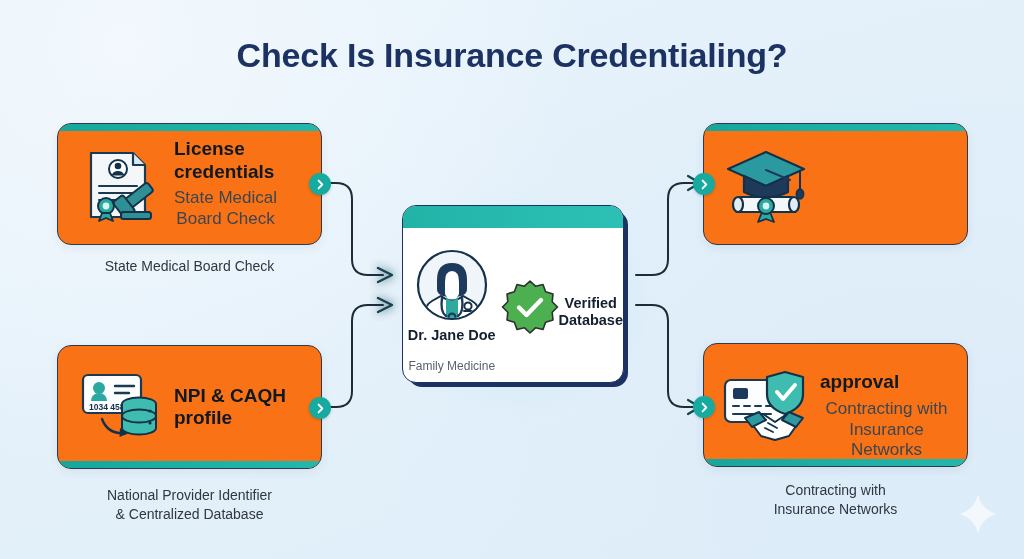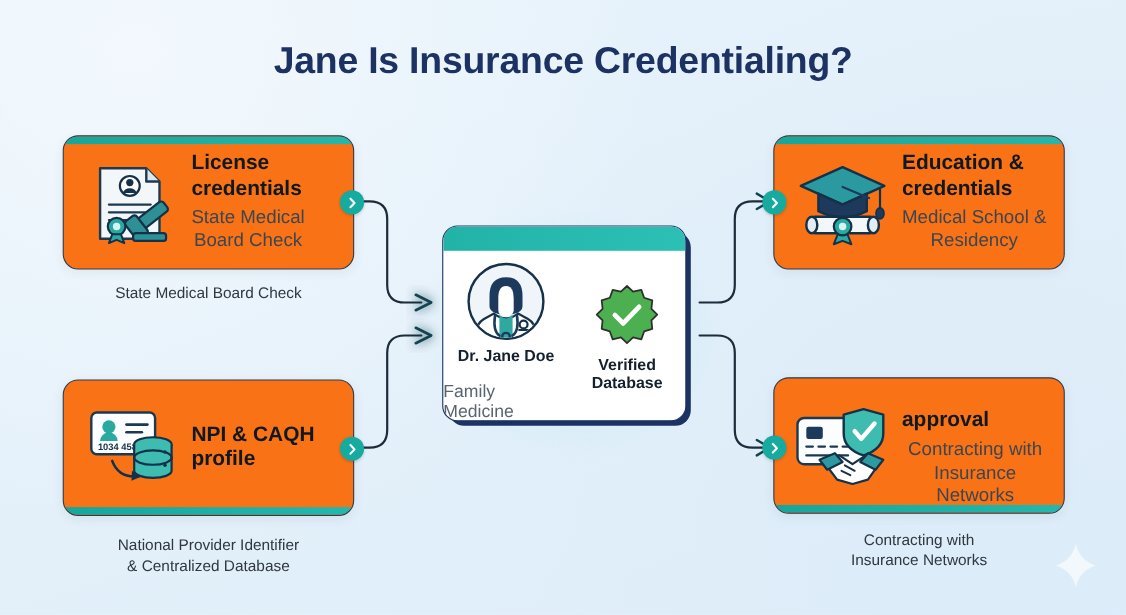--- a/index.html
+++ b/index.html
@@ -48,37 +48,37 @@
   .center-shadow{position:absolute;left:408px;top:211px;width:220px;height:176px;
     background:#1b3263;border-radius:14px;z-index:1;}
   .center-glow{position:absolute;left:385px;top:190px;width:266px;height:222px;
     border-radius:26px;background:radial-gradient(ellipse at center,rgba(170,238,235,.55) 0%,rgba(200,245,242,0) 70%);
     z-index:0;filter:blur(6px);}
   .center-card{position:absolute;left:402px;top:205px;width:220px;height:176px;
     background:#ffffff;border:1.8px solid #1b3263;border-radius:14px;overflow:hidden;z-index:2;}
   .center-head{height:22px;background:linear-gradient(90deg,#22b3a7,#2cc0b4);}
   .center-body{display:flex;height:154px;align-items:center;}
   .col-doc{flex:1.08;display:flex;flex-direction:column;align-items:center;justify-content:flex-start;padding-top:10px;}
-  .col-ver{flex:1;display:flex;flex-direction:column;align-items:center;justify-content:center;padding-top:6px;}
+  .col-ver{flex:1;display:flex;flex-direction:row;align-items:center;justify-content:center;padding-top:6px;}
   .doc-name{font-size:14.5px;font-weight:bold;color:#14202e;margin-top:5px;}
-  .doc-spec{font-size:16px;color:#5a646f;margin-top:16px;}
+  .doc-spec{font-size:12px;color:#5a646f;margin-top:16px;}
   .ver-label{font-size:14.5px;font-weight:bold;color:#14202e;text-align:center;line-height:1.15;margin-top:8px;}
 
   
   .wires{position:absolute;left:0;top:0;width:1024px;height:559px;z-index:3;pointer-events:none;}
 
   
   .sparkle{position:absolute;right:26px;bottom:24px;width:40px;height:42px;opacity:.85;}
 </style>
 </head>
 <body>
 
 <div class="stage">
 
-  <div class="title">Jane Is Insurance Credentialing?</div>
+  <div class="title">Check Is Insurance Credentialing?</div>
 
   <svg class="wires" viewBox="0 0 1024 559">
     <defs>
       <filter id="glowf" x="-60%" y="-60%" width="220%" height="220%">
         <feGaussianBlur stdDeviation="5" result="b"></feGaussianBlur>
         <feMerge>
             <feMergeNode in="b"></feMergeNode>
             <feMergeNode in="SourceGraphic"></feMergeNode>
           </feMerge>
       </filter>
@@ -194,30 +194,20 @@
           <path d="M46 28 L70 38" stroke="#1d3a5c" stroke-width="2" fill="none" stroke-linecap="round"></path>
           <path d="M80 30 V48" stroke="#14314a" stroke-width="2" stroke-linecap="round"></path>
           <ellipse cx="80" cy="52" rx="3.6" ry="5" fill="#1d3a5c" stroke="#14314a" stroke-width="1.6"></ellipse>
           <rect x="18" y="55" width="56" height="15" rx="3" fill="#f2f7fa" stroke="#14314a" stroke-width="2.2"></rect>
           <ellipse cx="18" cy="62.5" rx="5" ry="7.5" fill="#e1ecf3" stroke="#14314a" stroke-width="2.2"></ellipse>
           <ellipse cx="74" cy="62.5" rx="5" ry="7.5" fill="#e1ecf3" stroke="#14314a" stroke-width="2.2"></ellipse>
           <path d="M42 70 L38 80 L46 77 L54 80 L50 70 Z" fill="#2aa9a0" stroke="#14314a" stroke-width="1.8" stroke-linejoin="round"></path>
           <circle cx="46" cy="64" r="8" fill="#2aa9a0" stroke="#14314a" stroke-width="2"></circle>
           <circle cx="46" cy="64" r="3.4" fill="#d6f3f0"></circle>
         </svg>
-      </div>
-      <div class="txt">
-        <div class="card-title">
-          <span>Education &amp;</span><br>
-          <span>credentials</span>
-        </div>
-        <div class="card-sub">
-          <span>Medical School &amp;</span><br>
-          <span>Residency</span>
-        </div>
       </div>
     </div>
   </div>
   <div class="knob" style="left:693px;top:173px;">
     <svg width="11" height="11" viewBox="0 0 11 11">
       <path d="M3.6 1.6 L7.3 5.5 L3.6 9.4" fill="none" stroke="#ffffff" stroke-width="1.9" stroke-linecap="round" stroke-linejoin="round"></path>
     </svg>
   </div>
 
   <div class="card accent-bottom" style="left:703px;top:343px;width:265px;height:124px;">

